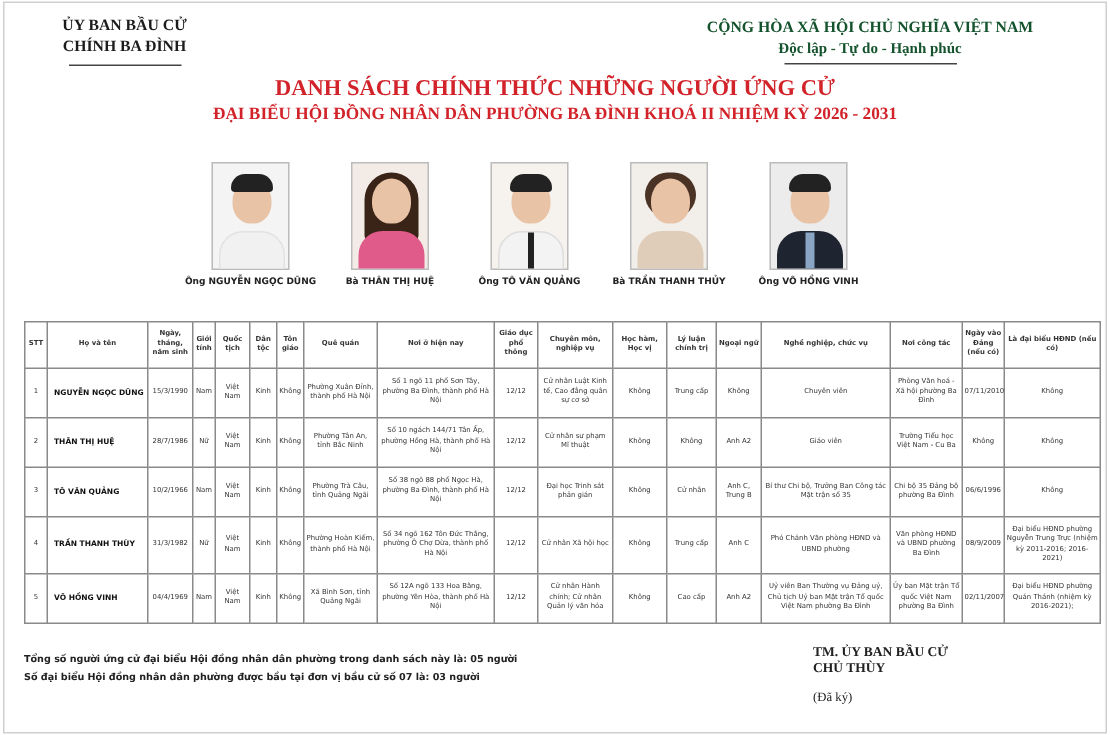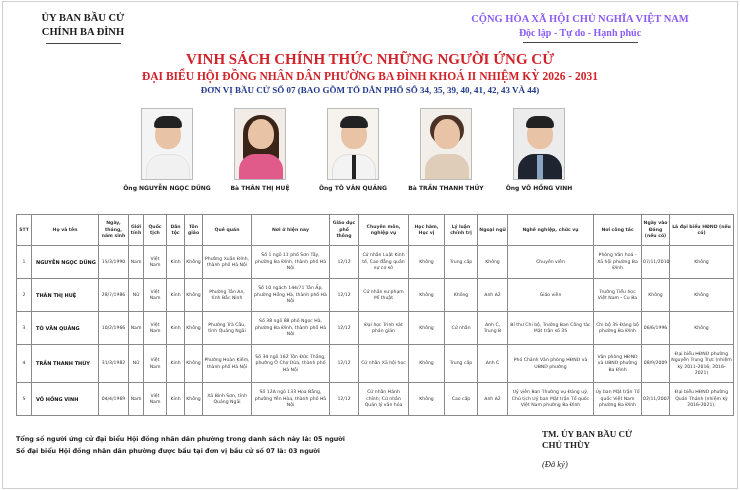--- a/index.html
+++ b/index.html
@@ -2,21 +2,21 @@
 <html><head>
 <meta charset="utf-8">
 <style>
   * { box-sizing: border-box; margin: 0; padding: 0; }
   html, body { width: 740px; height: 490px; overflow: hidden; background: #ffffff; }
   body { position: relative; font-family: "DejaVu Sans", sans-serif; color: #222; }
   .frame { position: absolute; left: 2px; top: 1px; width: 736px; height: 488px; border: 1px solid #cfcfcf; background: #fff; }
 
   .org-left { position: absolute; left: 18px; top: 11px; width: 130px; text-align: center; font-family: "Liberation Serif", serif; font-weight: bold; font-size: 10.5px; line-height: 14px; color: #1c1c1c; }
   .org-left .rule { width: 75px; height: 1px; background: #444; margin: 4px auto 0; }
-  .nation { position: absolute; left: 440px; top: 12px; width: 280px; text-align: center; font-family: "Liberation Serif", serif; font-weight: bold; color: #8b5cf6; }
+  .nation { position: absolute; left: 440px; top: 12px; width: 280px; text-align: center; font-family: "Liberation Serif", serif; font-weight: bold; color: #14532d; }
   .nation .l1 { font-size: 10.5px; line-height: 14px; }
   .nation .l2 { font-size: 10px; line-height: 14px; }
   .nation .rule { width: 115px; height: 1px; background: #444; margin: 2px auto 0; }
 
   .title-block { position: absolute; left: 0; top: 50px; width: 740px; text-align: center; font-family: "Liberation Serif", serif; font-weight: bold; }
   .title-block .t1 { color: #d2232a; font-size: 15px; line-height: 18px; }
   .title-block .t2 { color: #d2232a; font-size: 11.5px; line-height: 16px; }
   .title-block .t3 { color: #243a8c; font-size: 9px; line-height: 13px; }
 
   .candidates { position: absolute; left: 110px; top: 108px; width: 520px; height: 95px; }
@@ -32,44 +32,43 @@
   table.roster th { font-weight: bold; height: 31px; }
   table.roster td { height: 33px; }
   table.roster tr.r4 td { height: 38px; }
   table.roster tr.r5 td { height: 33px; }
   table.roster td.name { text-align: left; padding-left: 4px; font-weight: bold; font-size: 5px; color: #111; }
 
   .summary { position: absolute; left: 16px; top: 433px; font-size: 6.4px; line-height: 12px; font-weight: bold; color: #222; }
   .signature { position: absolute; left: 542px; top: 429px; width: 140px; text-align: left; font-family: "Liberation Serif", serif; color: #222; }
   .signature .s1 { font-weight: bold; font-size: 9px; line-height: 11px; }
   .signature .s2 { font-weight: bold; font-size: 9px; line-height: 11px; }
-  .signature .s3 { font-style: italic; font-size: 8.5px; margin-top: 8px; line-height: 11px; }
+  .signature .s3 { font-size: 8.5px; margin-top: 8px; line-height: 11px; }
   .signature .s4 { font-weight: bold; font-size: 9px; margin-top: 23px; line-height: 11px; }
 </style>
 </head>
 <body>
 
 <div class="frame"></div>
 
 <div class="org-left">
   <div>ỦY BAN BẦU CỬ</div>
   <div>CHÍNH BA ĐÌNH</div>
   <div class="rule"></div>
 </div>
 
 <div class="nation">
   <div class="l1">CỘNG HÒA XÃ HỘI CHỦ NGHĨA VIỆT NAM</div>
   <div class="l2">Độc lập - Tự do - Hạnh phúc</div>
   <div class="rule"></div>
 </div>
 
 <div class="title-block">
-  <div class="t1">VINH SÁCH CHÍNH THỨC NHỮNG NGƯỜI ỨNG CỬ</div>
+  <div class="t1">DANH SÁCH CHÍNH THỨC NHỮNG NGƯỜI ỨNG CỬ</div>
   <div class="t2">ĐẠI BIỂU HỘI ĐỒNG NHÂN DÂN PHƯỜNG BA ĐÌNH KHOÁ II NHIỆM KỲ 2026 - 2031</div>
-  <div class="t3">ĐƠN VỊ BẦU CỬ SỐ 07 (BAO GỒM TỔ DÂN PHỐ SỐ 34, 35, 39, 40, 41, 42, 43 VÀ 44)</div>
 </div>
 
 <div class="candidates">
   <div class="cand" style="left:12px">
     <div class="photo" style="background:#f4f4f4">
       <div class="body" style="background:#f1f1f1;border:1px solid #e2e2e2"></div>
       <div class="head"></div>
         <div class="hair"></div>
     </div>
     <div class="cand-name">Ông NGUYỄN NGỌC DŨNG</div>

